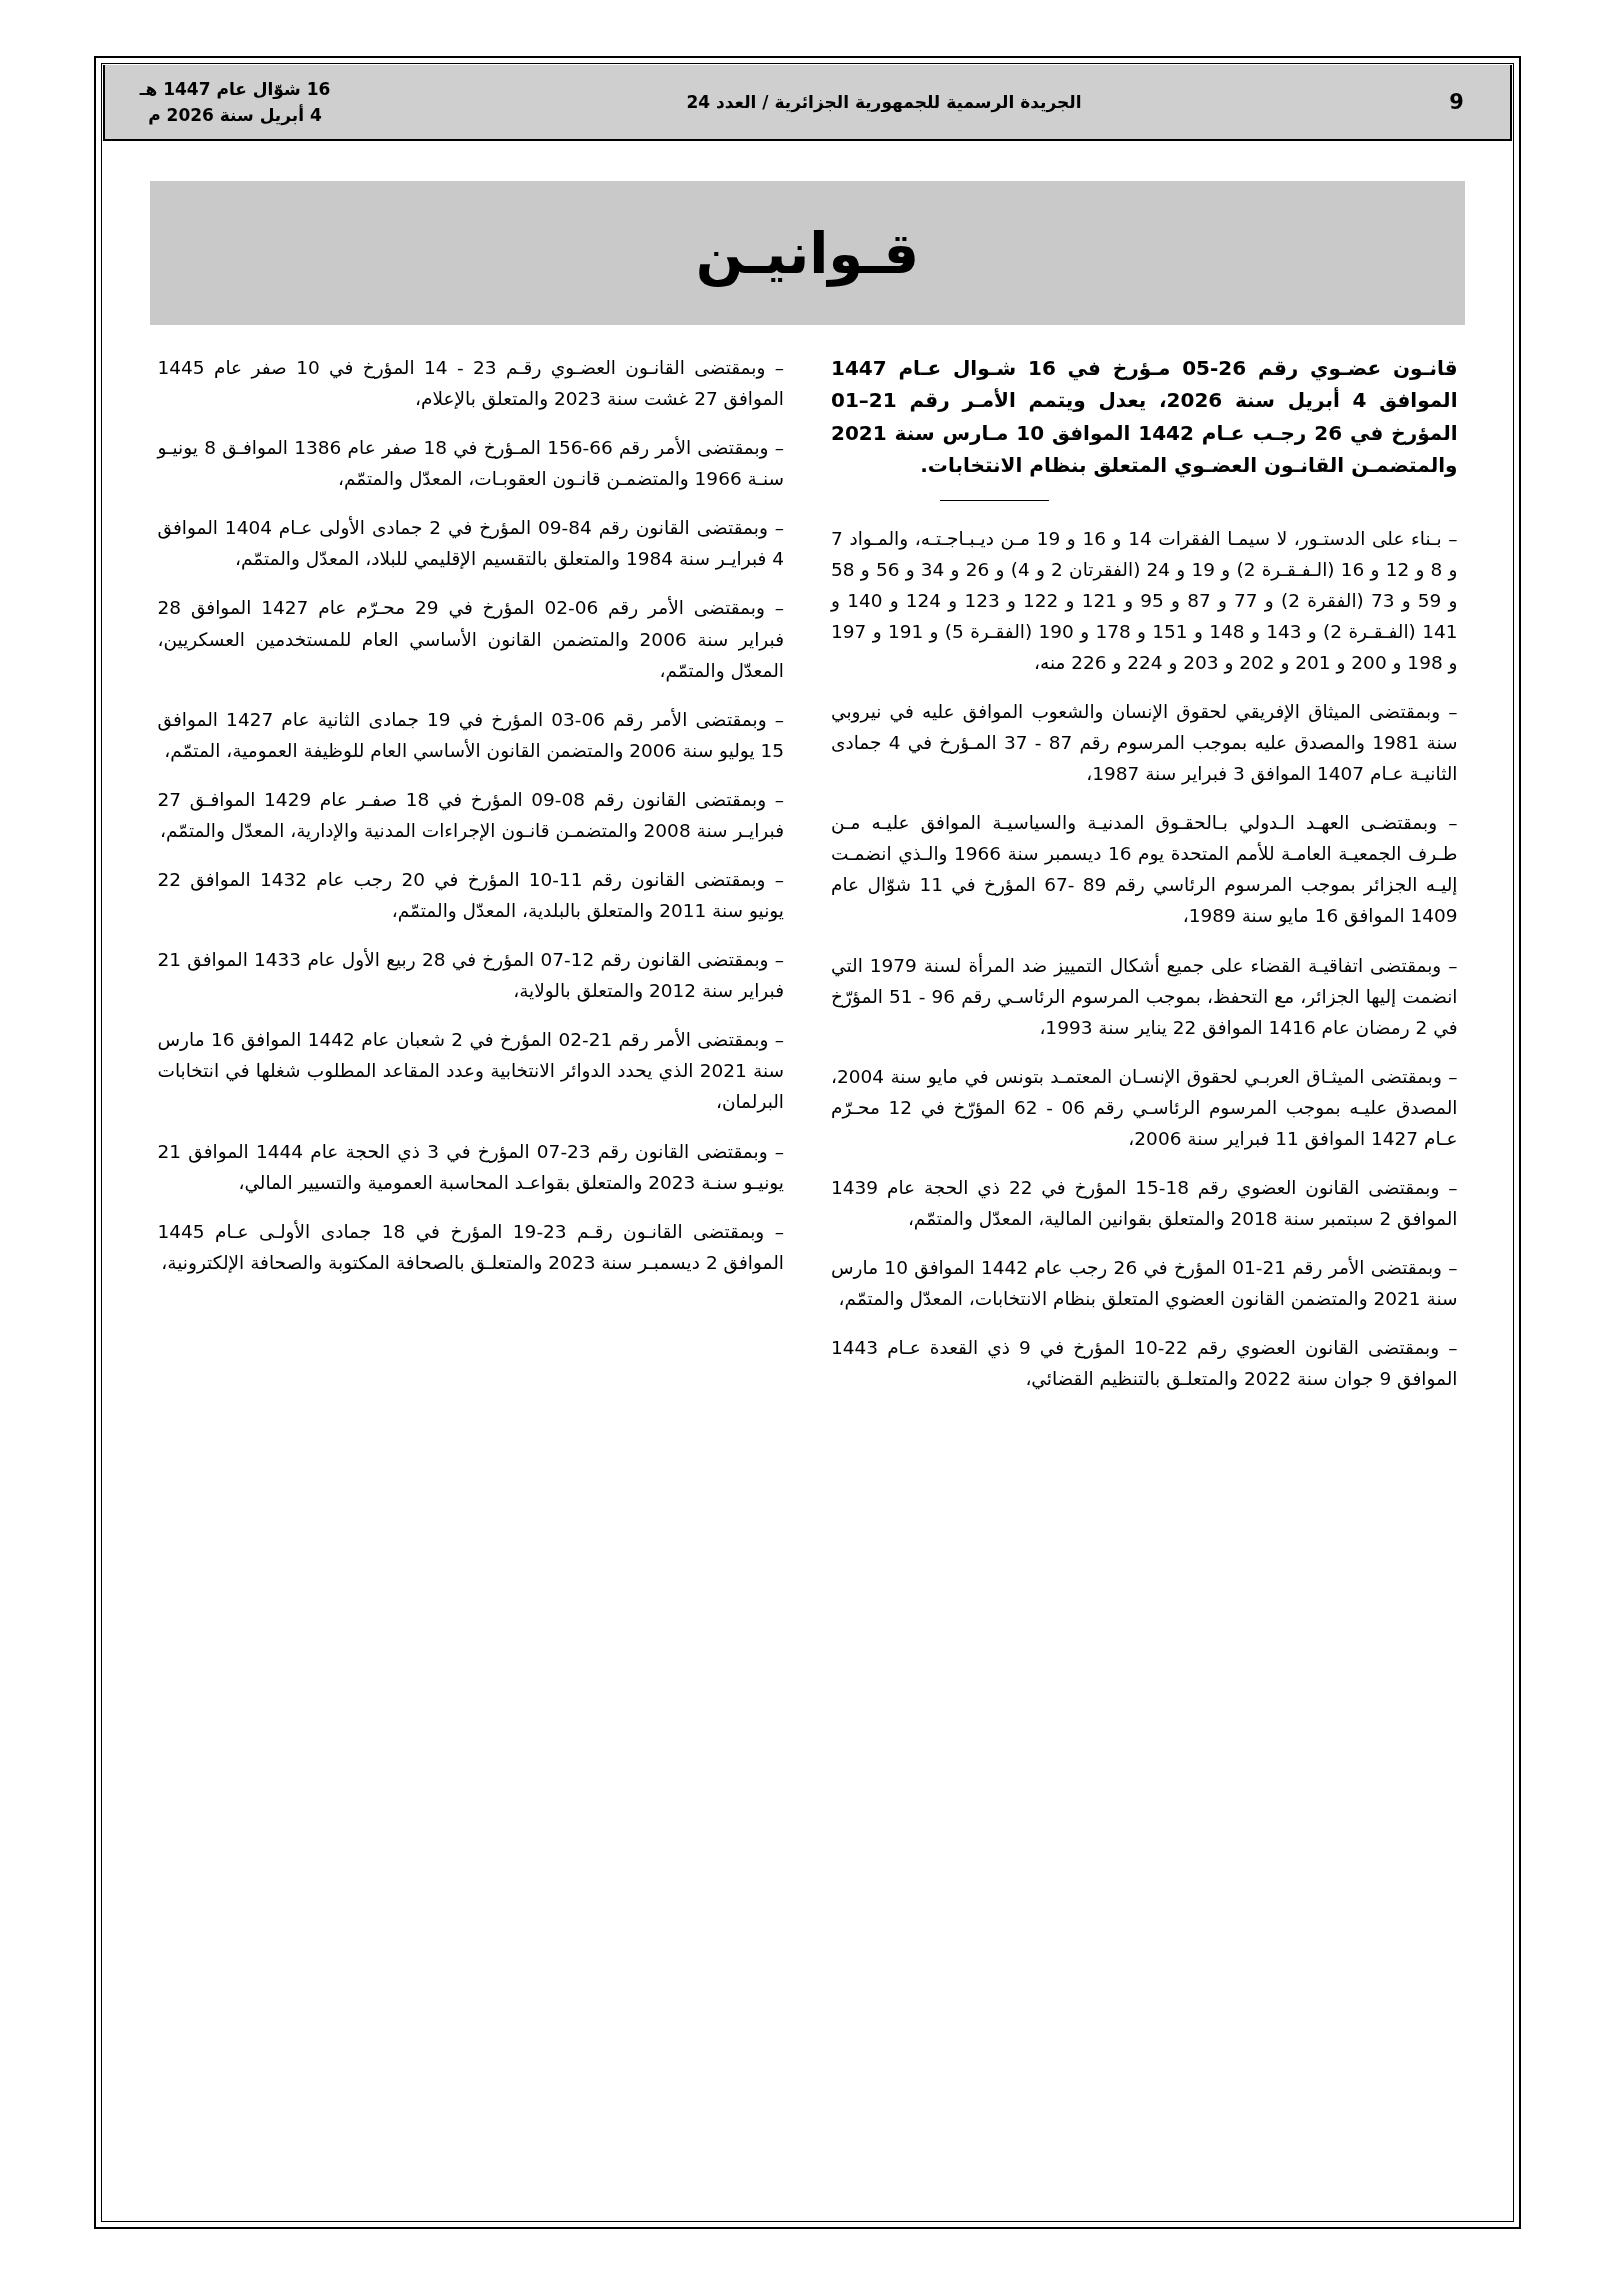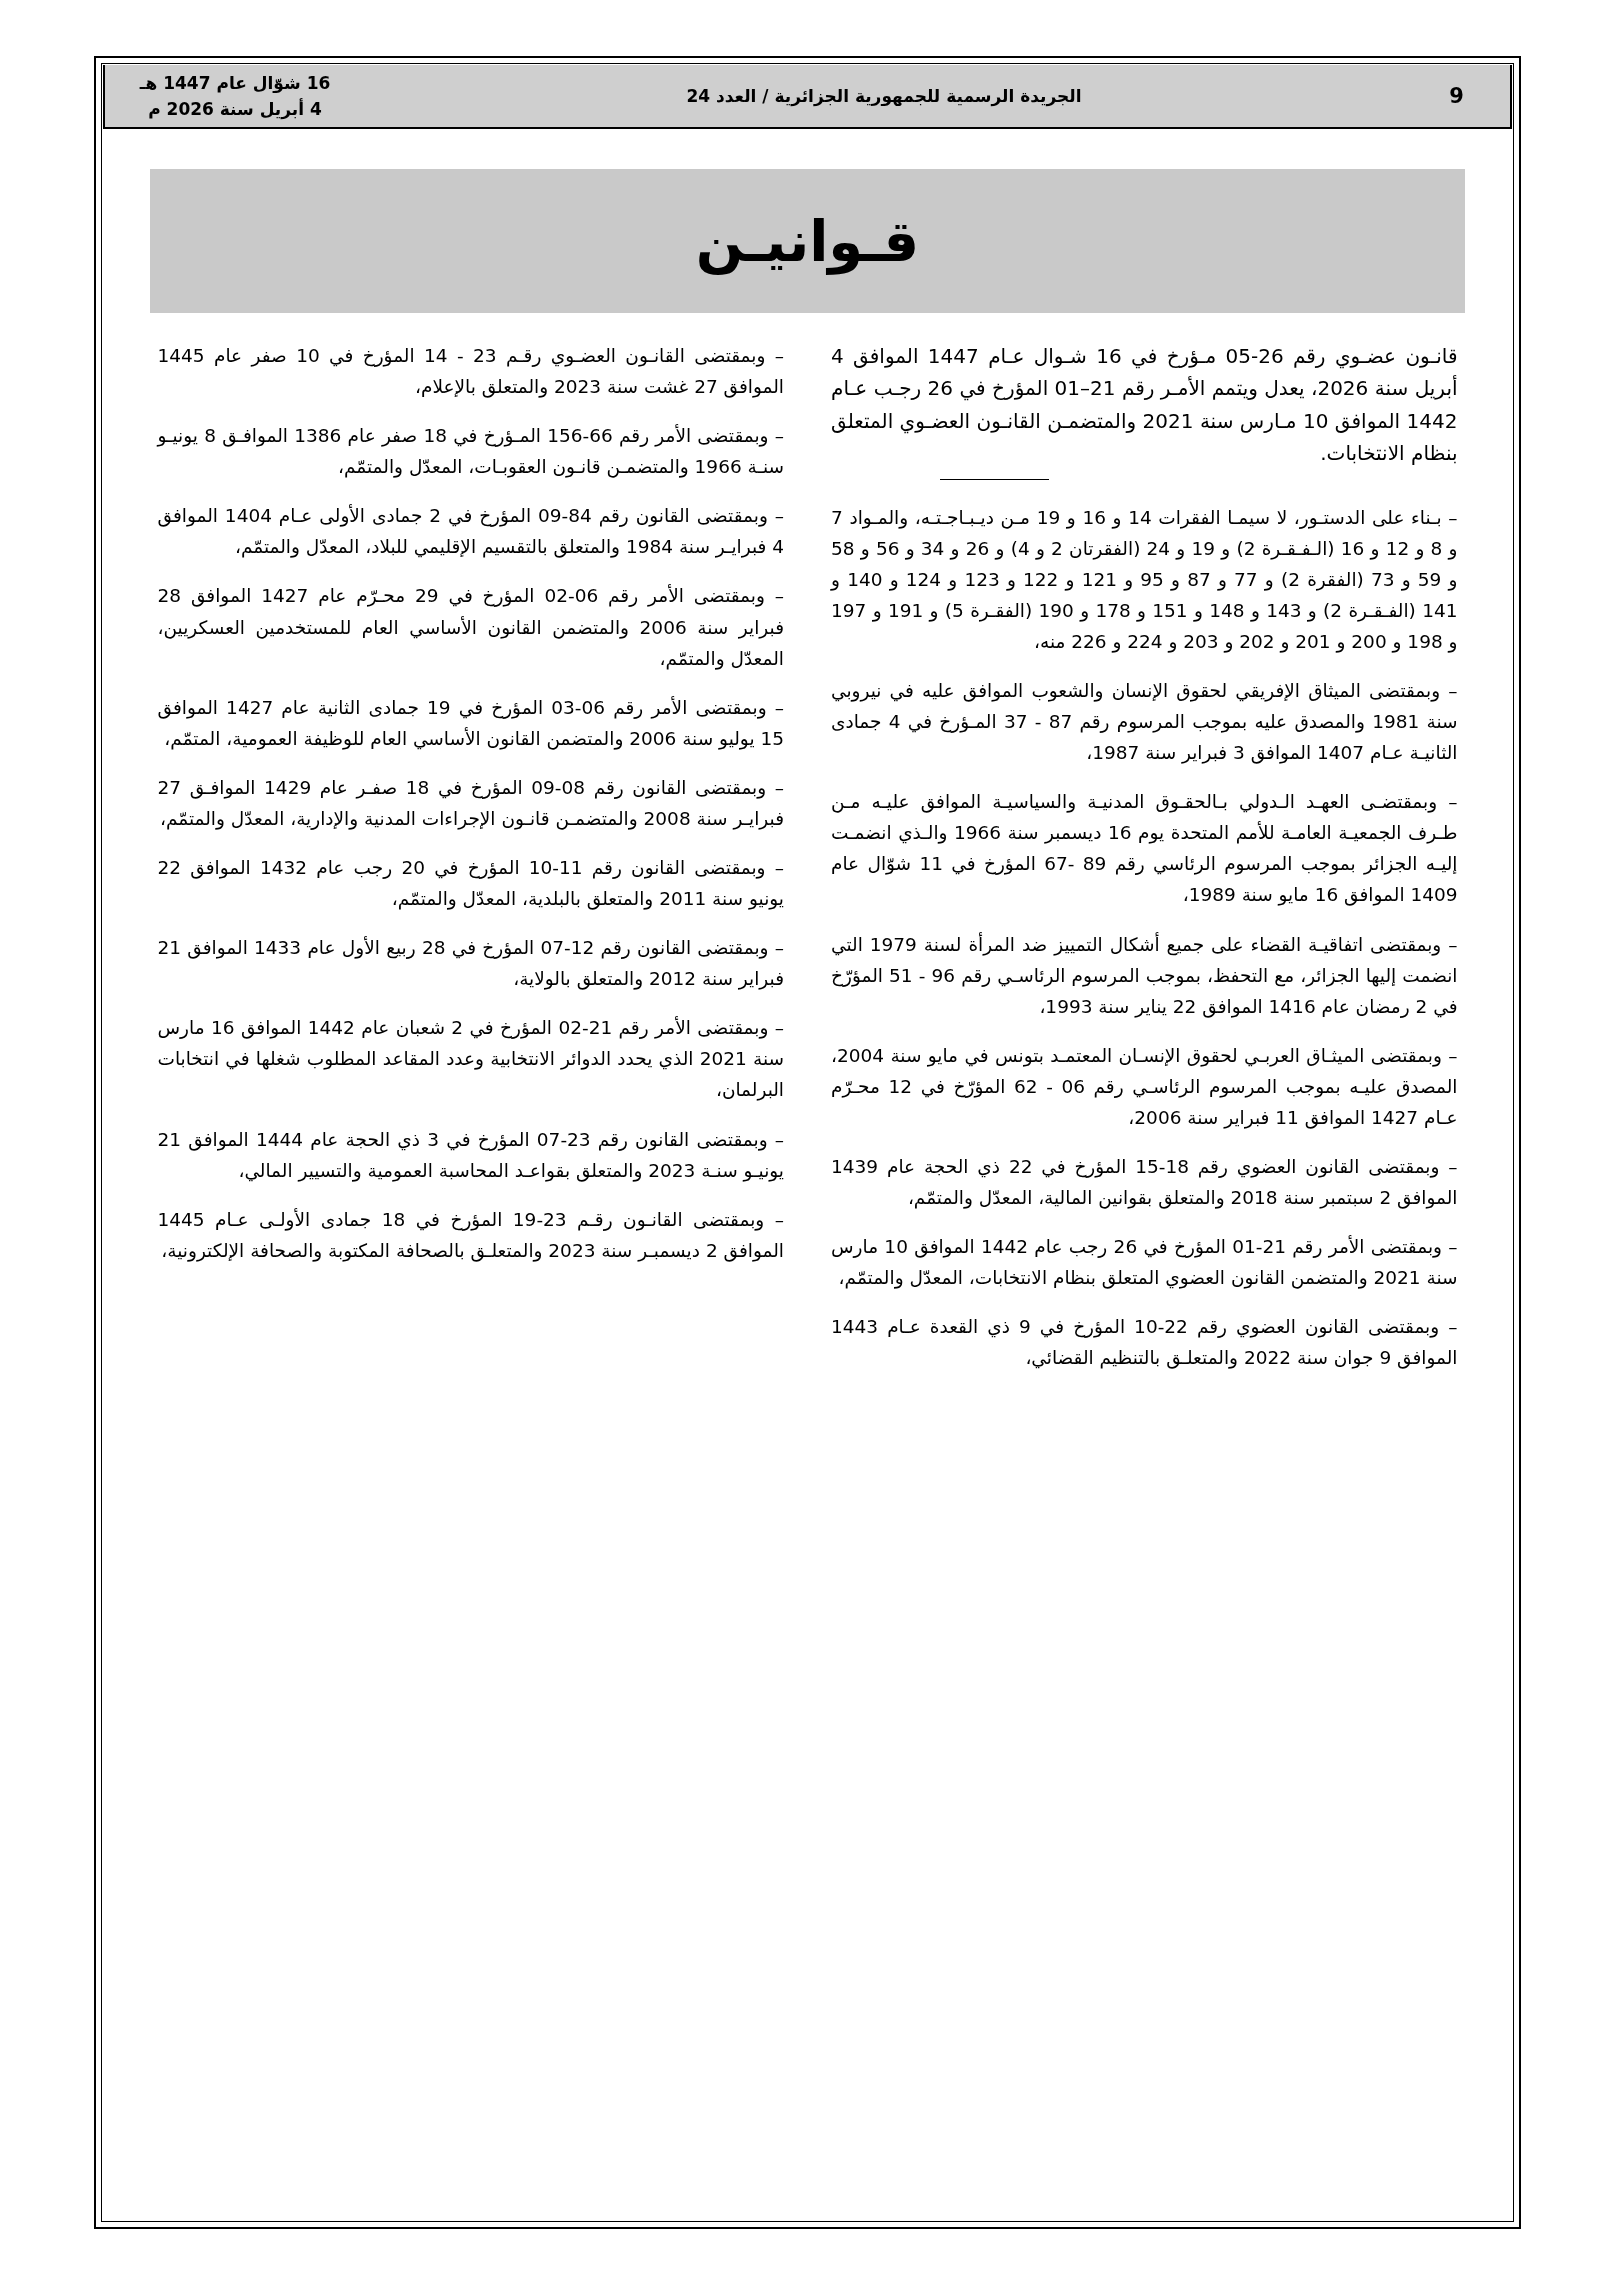--- a/index.html
+++ b/index.html
@@ -47,21 +47,21 @@
     display: flex;
     flex-direction: column;
   }
   
   .masthead {
     display: flex;
     flex-direction: row-reverse;
     align-items: stretch;
     border-bottom: 2.7px solid #000;
     background: #cfcfcf;
-    height: 64px;
+    height: 76px;
     box-sizing: border-box;
   }
   .masthead .cell {
     display: flex;
     flex-direction: column;
     justify-content: center;
     box-sizing: border-box;
   }
   .mast-date {
     width: 262px;
@@ -125,24 +125,23 @@
   .divider {
     width: 0;
     border-right: 0px solid #000;
   }
 
   p.para {
     margin: 0 0 18px 0;
     text-align: justify;
   }
   p.para.decree {
-    font-weight: normal;
+    font-weight: bold;
     font-size: 20px;
     line-height: 1.62;
-    margin-bottom: 9px;
   }
   .rule {
     width: 109px;
     border-bottom: 1.8px solid #000;
     margin: 5.4px auto 22px 109px;
   }
   p.presidentline {
     margin: 0 0 20px 0;
     text-align: center;
     font-size: 19px;

